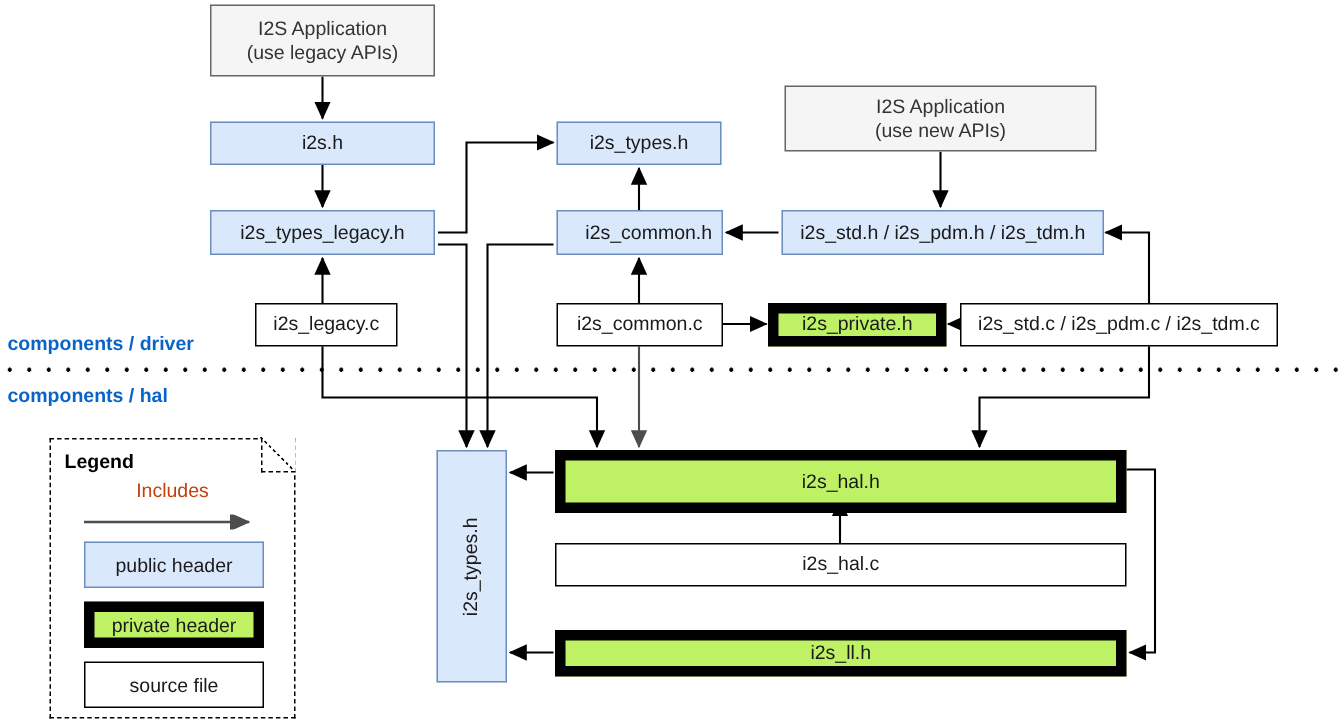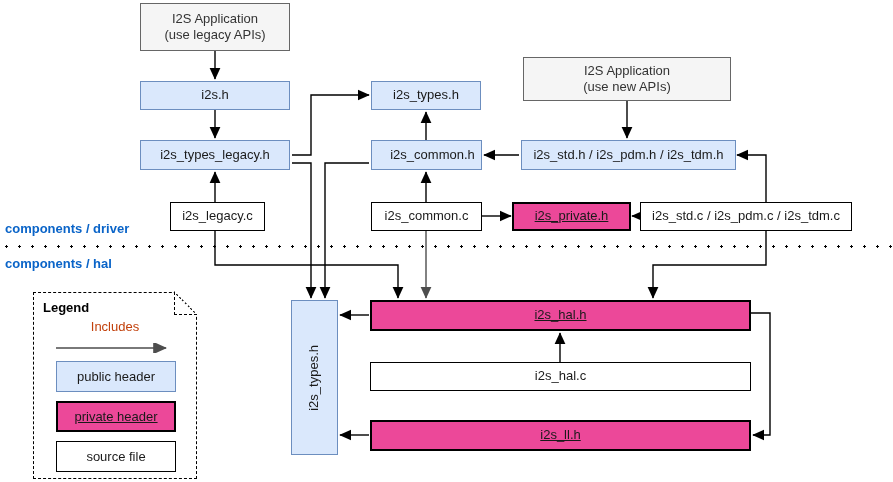--- a/index.html
+++ b/index.html
@@ -2,21 +2,21 @@
 <html><head>
 <meta charset="utf-8">
 <style>
   html,body{margin:0;padding:0;background:#ffffff;}
   body{width:893px;height:482px;font-family:"Liberation Sans",sans-serif;}
   #stage{position:relative;width:893px;height:482px;overflow:hidden;}
   #wires{position:absolute;left:0;top:0;width:893px;height:482px;}
   .node{position:absolute;box-sizing:border-box;display:flex;align-items:center;justify-content:center;
         text-align:center;font-size:13px;color:#1a1a1a;line-height:1.25;}
   .pub{background:#dae8fc;border:1px solid #6c8ebf;}
-  .priv{background:#ec4899;border:2px solid #000000;text-decoration:underline;}
+  .priv{background:#bef264;border:7px solid #000000;}
   .src{background:#ffffff;border:1px solid #000000;}
   .app{background:#f5f5f5;border:1px solid #666666;color:#333333;}
   .vert{writing-mode:vertical-rl;transform:rotate(180deg);}
   .zlabel{position:absolute;color:#0a64c8;font-weight:bold;font-size:13px;white-space:nowrap;}
   #legend{position:absolute;left:33px;top:292px;width:164px;height:187px;box-sizing:border-box;
           border:1px dashed #000;background:#fff;}
   #legend .fold{position:absolute;right:-1px;top:-1px;width:22px;height:22px;background:#fff;
           border-left:1px dashed #000;border-bottom:1px dashed #000;}
   #legend .fold:after{content:"";position:absolute;left:-1px;top:-1px;width:30px;height:1px;
           background:repeating-linear-gradient(to right,#000 0 2px,transparent 2px 4px);
@@ -131,21 +131,21 @@
   </div>
 
   <div class="node src" style="left:640px;top:202px;width:212px;height:29px;">
     <span>i2s_std.c / i2s_pdm.c / i2s_tdm.c</span>
   </div>
 
   <div class="node pub" style="left:291px;top:300px;width:47px;height:155px;">
     <span class="vert">i2s_types.h</span>
   </div>
 
-  <div class="node priv" style="left:370px;top:300px;width:381px;height:31px;">
+  <div class="node priv" style="left:370px;top:300px;width:381px;height:42px;">
     <span>i2s_hal.h</span>
   </div>
 
   <div class="node src" style="left:370px;top:362px;width:381px;height:29px;">
     <span>i2s_hal.c</span>
   </div>
 
   <div class="node priv" style="left:370px;top:420px;width:381px;height:31px;">
     <span>i2s_ll.h</span>
   </div>

